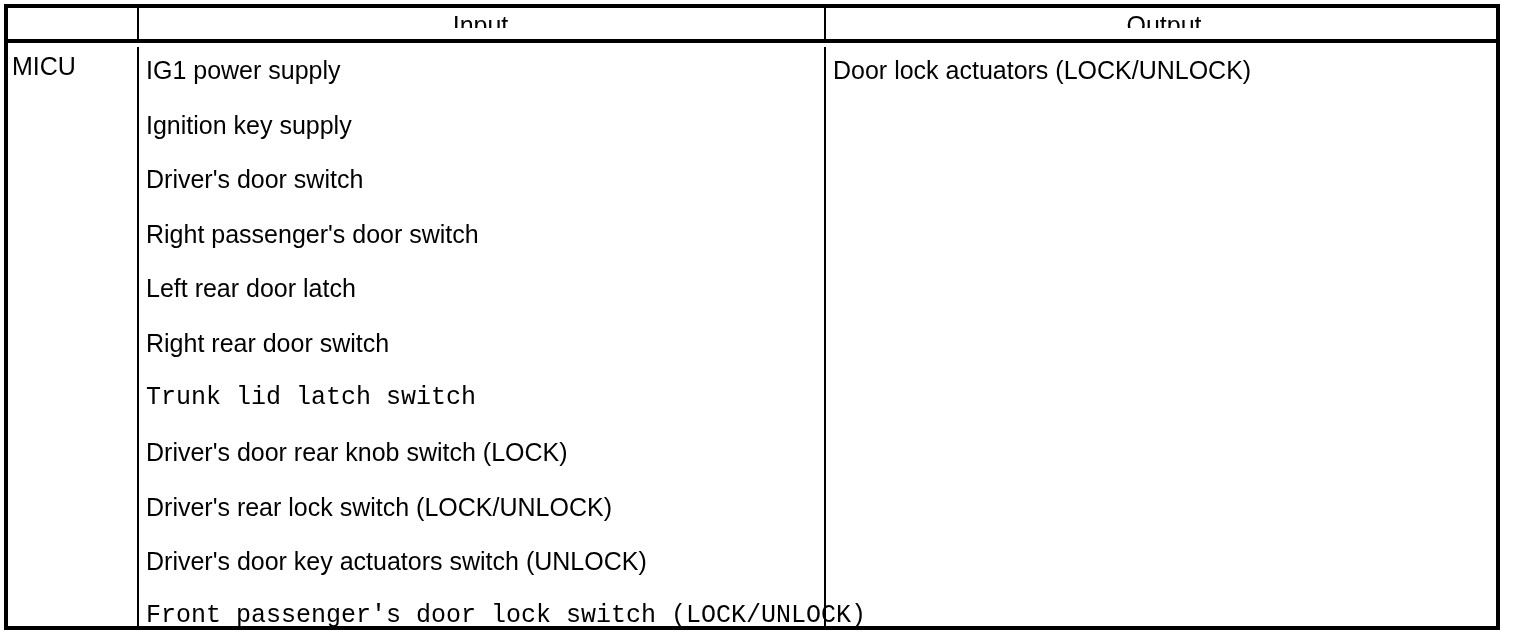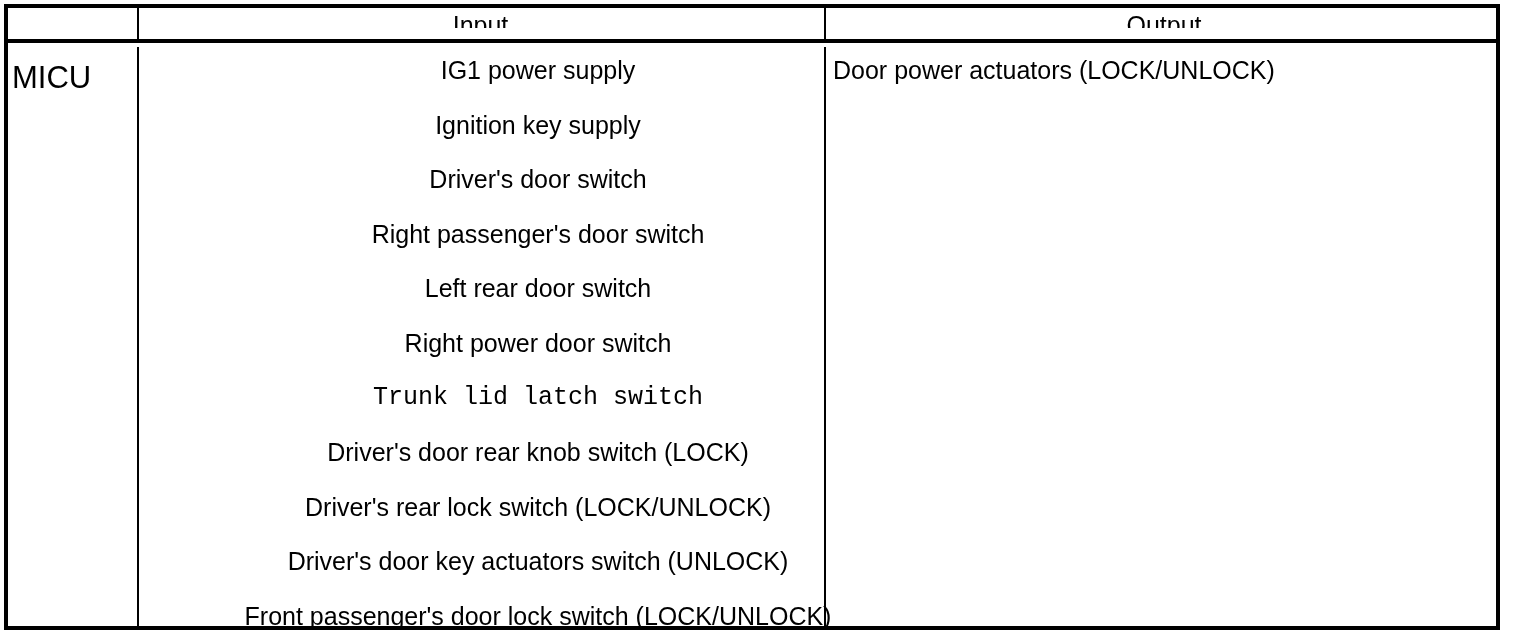--- a/index.html
+++ b/index.html
@@ -86,21 +86,21 @@
 
   
   .cell {
     position: absolute;
     top: 0;
     bottom: 0;
     box-sizing: border-box;
     overflow: hidden;
   }
   .cell-module { left: 0;     width: 129px; padding-left: 4px; }
-  .cell-input  { left: 131px; width: 791px; padding-left: 7px; text-align: center; }
+  .cell-input  { left: 131px; width: 791px; padding-left: 7px; }
   .cell-output { left: 818px; width: 678px; padding-left: 7px; }
 
   
   .line-list {
     position: relative;
     margin: 0;
     padding: 0;
     list-style: none;
   }
   .line {
@@ -109,24 +109,24 @@
     right: 0;
     height: 30px;
     line-height: 30px;
     font-size: 25px;
     white-space: nowrap;
   }
 
   .module-label {
     position: absolute;
     left: 4px;
-    top: 16px;
+    top: 4px;
     height: 30px;
     line-height: 30px;
-    font-size: 31px;
+    font-size: 25px;
     white-space: nowrap;
   }
 </style>
 </head>
 <body>
 
 <div class="sheet">
 
   <div class="table-frame">
 
@@ -146,31 +146,31 @@
       <div class="cell cell-module">
         <div class="module-label">MICU</div>
       </div>
 
       <div class="cell cell-input">
         <ul class="line-list" id="input-list">
             <li class="line" style="top: 8px;">IG1 power supply</li>
             <li class="line" style="top: 62.6px;">Ignition key supply</li>
             <li class="line" style="top: 117.2px;">Driver's door switch</li>
             <li class="line" style="top: 171.8px;">Right passenger's door switch</li>
-            <li class="line" style="top: 226.4px;">Left rear door switch</li>
-            <li class="line" style="top: 281px;">Right power door switch</li>
+            <li class="line" style="top: 226.4px;">Left rear door latch</li>
+            <li class="line" style="top: 281px;">Right rear door switch</li>
             <li class="line" style="top: 335.6px; font-family: Liberation Mono, monospace;">Trunk lid latch switch</li>
             <li class="line" style="top: 390.2px;">Driver's door rear knob switch (LOCK)</li>
             <li class="line" style="top: 444.8px;">Driver's rear lock switch (LOCK/UNLOCK)</li>
             <li class="line" style="top: 499.4px;">Driver's door key actuators switch (UNLOCK)</li>
-            <li class="line" style="top: 554px;">Front passenger's door lock switch (LOCK/UNLOCK)</li>
+            <li class="line" style="top: 554px; font-family: Liberation Mono, monospace;">Front passenger's door lock switch (LOCK/UNLOCK)</li>
           </ul>
       </div>
 
       <div class="cell cell-output">
         <ul class="line-list" id="output-list">
-            <li class="line" style="top: 8px;">Door power actuators (LOCK/UNLOCK)</li>
+            <li class="line" style="top: 8px;">Door lock actuators (LOCK/UNLOCK)</li>
           </ul>
       </div>
 
     </div>
   </div>
 </div>
 
 </body></html>

